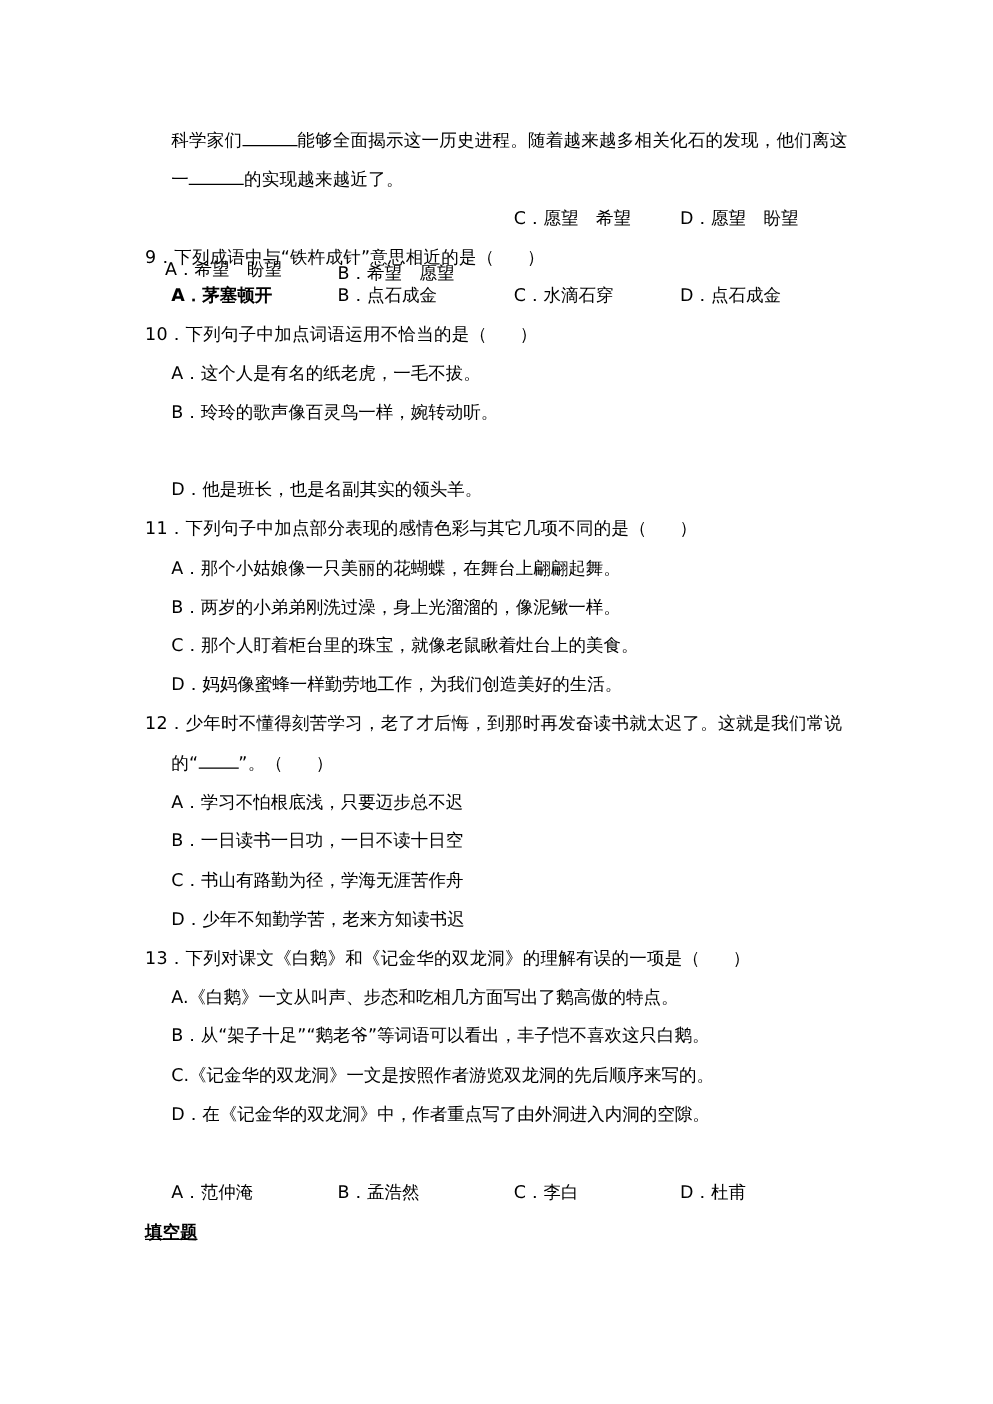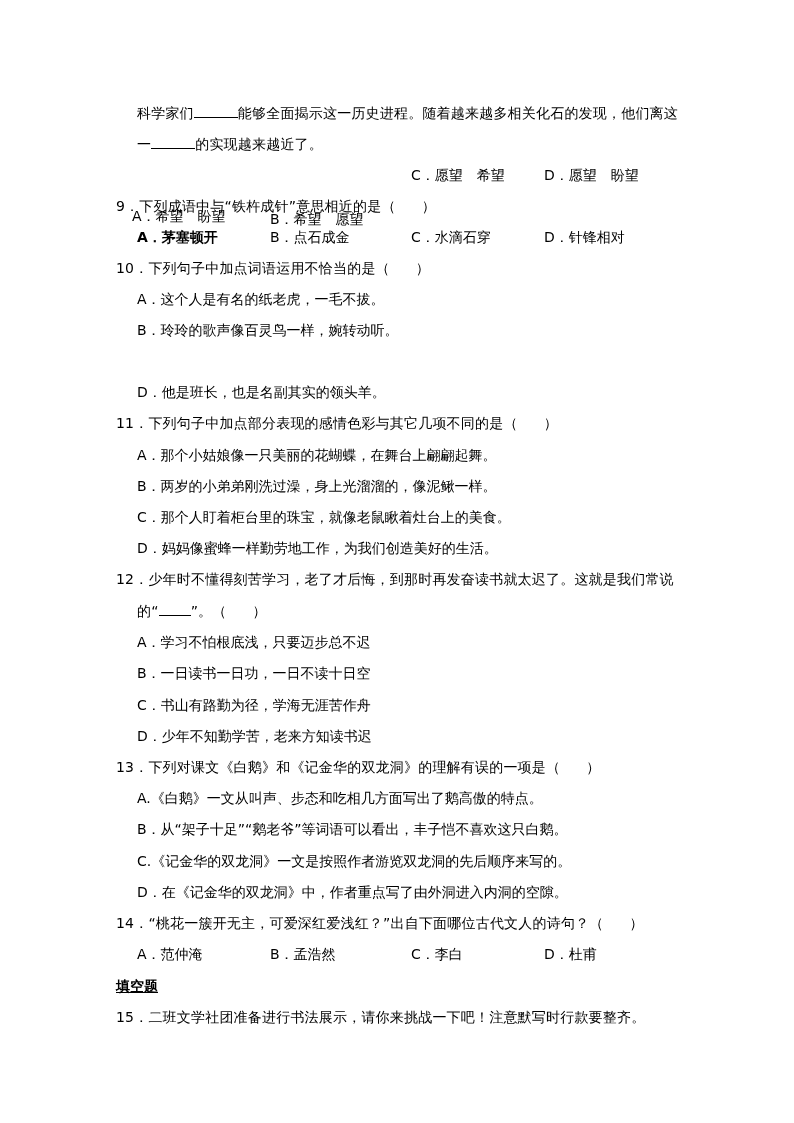--- a/index.html
+++ b/index.html
@@ -38,21 +38,21 @@
   <div class="opt" style="left:270px; top:166px;margin-top:44px;">B．希望　愿望</div>
   <div class="opt" style="left:411px; top:166px;">C．愿望　希望</div>
   <div class="opt" style="left:544px; top:166px;">D．愿望　盼望</div>
 
   <div class="line" style="left:116px; top:197px;">
     <span>9．下列成语中与“铁杵成针”意思相近的是（</span><span class="paren-gap"></span><span>）</span>
   </div>
   <div class="opt" style="left:137px; top:228px;font-weight:bold;">A．茅塞顿开</div>
   <div class="opt" style="left:270px; top:228px;">B．点石成金</div>
   <div class="opt" style="left:411px; top:228px;">C．水滴石穿</div>
-  <div class="opt" style="left:544px; top:228px;">D．针锋相对</div>
+  <div class="opt" style="left:544px; top:228px;">D．点石成金</div>
 
   <div class="line" style="left:116px; top:259px;">
     <span>10．下列句子中加点词语运用不恰当的是（</span><span class="paren-gap"></span><span>）</span>
   </div>
   <div class="opt" style="left:137px; top:290px;">A．这个人是有名的纸老虎，一毛不拔。</div>
   <div class="opt" style="left:137px; top:321px;">B．玲玲的歌声像百灵鸟一样，婉转动听。</div>
   <div class="opt" style="left:137px; top:383px;">D．他是班长，也是名副其实的领头羊。</div>
 
   <div class="line" style="left:116px; top:414px;">
     <span>11．下列句子中加点部分表现的感情色彩与其它几项不同的是（</span><span class="paren-gap"></span><span>）</span>
@@ -74,27 +74,21 @@
   <div class="opt" style="left:137px; top:727px;">D．少年不知勤学苦，老来方知读书迟</div>
 
   <div class="line" style="left:116px; top:758px;">
     <span>13．下列对课文《白鹅》和《记金华的双龙洞》的理解有误的一项是（</span><span class="paren-gap"></span><span>）</span>
   </div>
   <div class="opt" style="left:137px; top:789px;">A.《白鹅》一文从叫声、步态和吃相几方面写出了鹅高傲的特点。</div>
   <div class="opt" style="left:137px; top:820px;">B．从“架子十足”“鹅老爷”等词语可以看出，丰子恺不喜欢这只白鹅。</div>
   <div class="opt" style="left:137px; top:852px;">C.《记金华的双龙洞》一文是按照作者游览双龙洞的先后顺序来写的。</div>
   <div class="opt" style="left:137px; top:883px;">D．在《记金华的双龙洞》中，作者重点写了由外洞进入内洞的空隙。</div>
 
-  <div class="line" style="left:116px; top:914px;">
-    <span>14．“桃花一簇开无主，可爱深红爱浅红？”出自下面哪位古代文人的诗句？（</span><span class="paren-gap"></span><span>）</span>
-  </div>
   <div class="opt" style="left:137px; top:945px;">A．范仲淹</div>
   <div class="opt" style="left:270px; top:945px;">B．孟浩然</div>
   <div class="opt" style="left:411px; top:945px;">C．李白</div>
   <div class="opt" style="left:544px; top:945px;">D．杜甫</div>
 
   <div class="section" style="left:116px; top:977px;">填空题</div>
 
-  <div class="line" style="left:116px; top:1008px;">
-    <span>15．二班文学社团准备进行书法展示，请你来挑战一下吧！注意默写时行款要整齐。</span>
-  </div>
 
 </div>
 
 </body></html>

